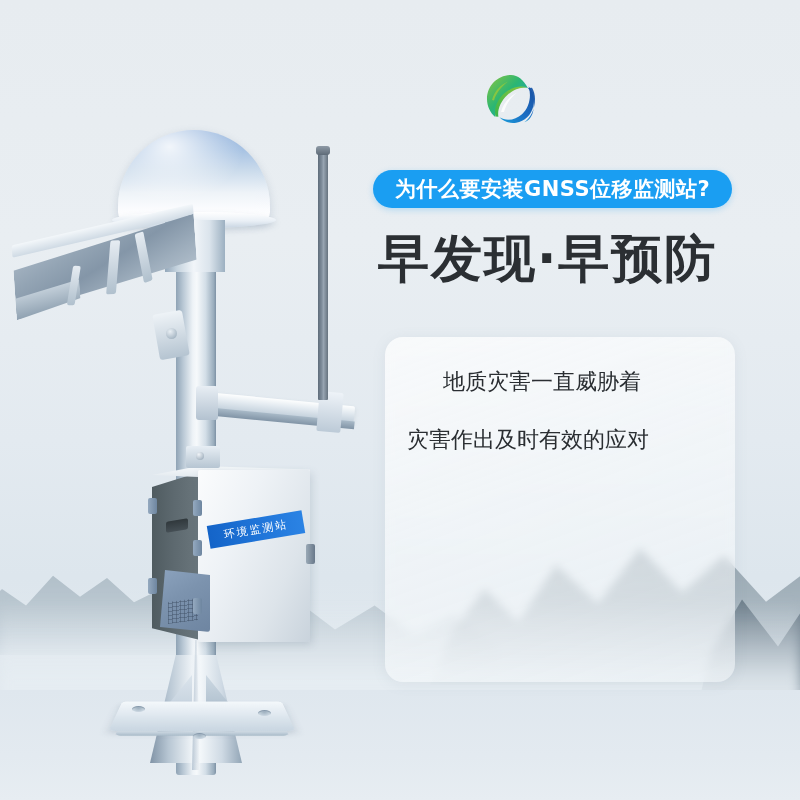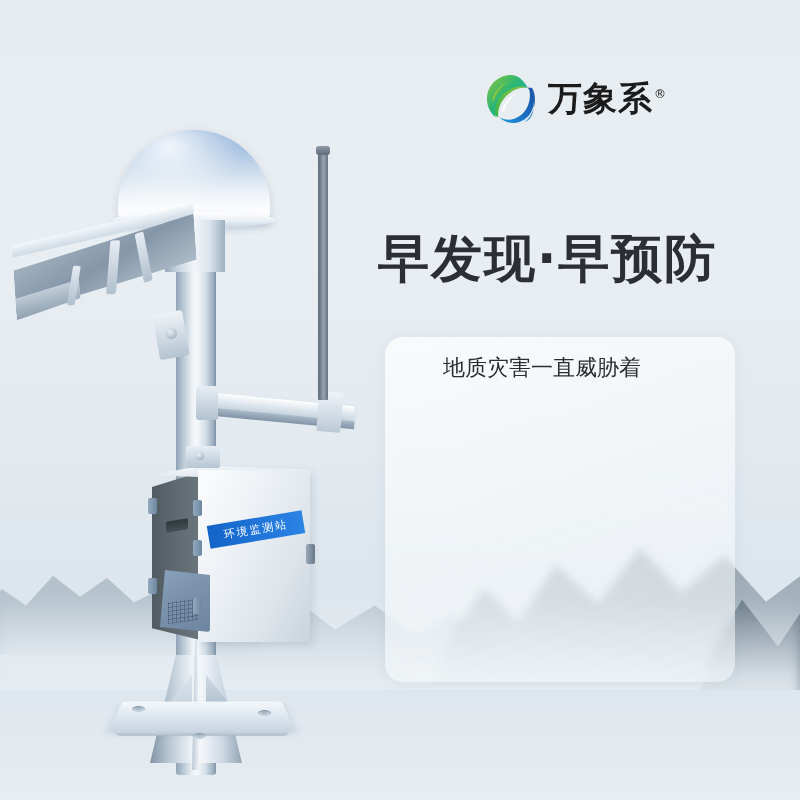--- a/index.html
+++ b/index.html
@@ -300,21 +300,21 @@
   }
 
   #copy-card{
     position:absolute;left:385px;top:337px;width:350px;height:345px;
     border-radius:18px;
     background:linear-gradient(160deg,rgba(255,255,255,.72) 0%,rgba(250,252,253,.62) 45%,rgba(243,247,250,.55) 100%);
     backdrop-filter:blur(4px);
     box-shadow:0 2px 14px rgba(110,130,150,.10);
   }
   #copy-card .lines{
-    padding:20px 22px 0 22px;
+    padding:34px 22px 0 22px;
   }
   .copy-line{
     font-family:"DejaVu Sans","Liberation Sans",sans-serif;
     font-size:22px;color:#2a2e32;line-height:1.0;
     margin-bottom:36px;white-space:nowrap;
   }
   .copy-line.indent{padding-left:36px;}
   .copy-line:last-child{margin-bottom:0;}
 </style>
 </head>
@@ -408,27 +408,28 @@
           </linearGradient>
         </defs>
         <path d="M27 3 C13.7 3 3 13.7 3 27 C3 34.2 6.2 40.7 11.2 45.1 C10.5 36 15.8 26 24.6 20.2 C31 16 38.2 14.6 43.9 15.9 C39.8 8.2 33.9 3 27 3 Z" fill="url(#gA)"></path>
         <path d="M43.9 15.9 C48.1 21.3 50.4 28.9 49.6 36.5 C48.9 43.6 45.2 48.9 40.3 50.3 C46.5 46.2 51 37.2 51 27 C51 22.9 49.9 19.1 48 15.8 Z" fill="url(#gB)" opacity="0.95"></path>
         <path d="M44.6 14.2 C49.2 19.4 51 26.6 49.3 34.2 C47.4 42.8 40.6 49.3 32.2 50.7 C25.8 51.7 19.6 49.6 15.4 45.3 C22.4 49.4 31.6 48.1 38 42.2 C45.6 35.2 47.6 23.6 44.6 14.2 Z" fill="url(#gB)"></path>
         <path d="M11.5 44.6 C9.3 35.7 14.3 25.2 23 19.3 C29.8 14.7 37.6 13.4 43.4 15.6 C36.8 14.9 29.2 17.6 23.4 23 C16.6 29.3 13.2 37.6 14.4 44.7 Z" fill="url(#gC)"></path>
         <path d="M17 40 C19 32 25 24.5 33 20.5 C27 25.5 22 32 20 40 Z" fill="#ffffff" opacity="0.8"></path>
         <path d="M8 28 C10 20 16 13 24 9.5 C17 15 12 21 10 28.5 Z" fill="#8cc63f" opacity="0.95"></path>
       </svg>
     </div>
-    <div class="brand-name">
-      <span>万象系</span><span class="brand-reg">®</span>
-    </div>
   </div>
 
+  <div id="pill">
+    <span>为什么要安装GNSS位移监测站?</span>
+  </div>
 
   <div id="headline">早发现·早预防</div>
 
   <div id="copy-card">
     <div class="lines">
       <div class="copy-line indent">地质灾害一直威胁着</div>
+      <div class="copy-line">灾害作出及时有效的应对</div>
     </div>
   </div>
 
 </div>
 
 </body></html>

